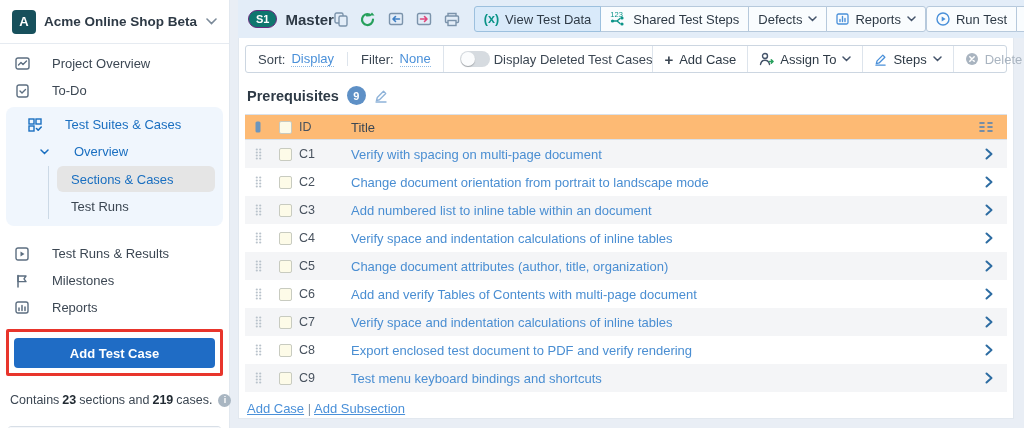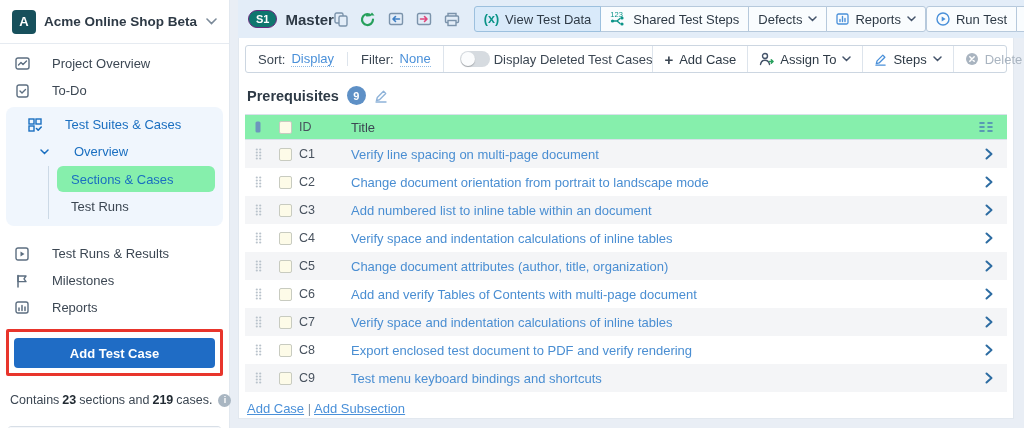--- a/index.html
+++ b/index.html
@@ -34,21 +34,21 @@
   }
   .nav-item .ic { width:16px; display:flex; justify-content:center; flex:0 0 auto; }
   .suites-group {
     background:#f0f6fd; border-radius:8px; margin:3px 6px; padding:4px 0 6px 0;
   }
   .suites-group .nav-item { padding-left:21px; }
   .blue-text { color:#1a6fc0; }
   .sub-item { padding-left:30px !important; }
   .nested { margin-left:42px; border-left:1px solid #ccd9e6; padding-left:0; }
   .nested .nav-item { padding-left:14px; height:26px; margin:1px 8px 1px 8px; border-radius:6px; }
-  .nested .nav-item.selected { background:#86efac; color:#1a6fc0; }
+  .nested .nav-item.selected { background:#e5e5e5; color:#1a6fc0; }
   .group2 { margin-top:14px; }
   .group2 .nav-item { height:27px; }
 
   .btn-wrap { position:relative; margin:17px 14px 0 14px; }
   .add-test-case-btn {
     width:100%; height:30px; background:#1f6cc5; color:#fff;
     border:none; border-radius:4px; font-size:13px; font-weight:bold;
     font-family:"Liberation Sans", sans-serif; cursor:pointer;
   }
   .annotation-box {
@@ -122,21 +122,21 @@
   .section-head { display:flex; align-items:center; gap:8px; margin:13px 2px 9px 2px; }
   .section-title { font-size:14.5px; font-weight:bold; color:#2e3a46; }
   .count-badge {
     min-width:19px; height:19px; border-radius:10px; background:#5e90c6;
     color:#fff; font-size:11px; font-weight:bold;
     display:flex; align-items:center; justify-content:center; padding:0 5px;
   }
 
   .case-table { width:100%; }
   .t-head {
-    height:26px; background:#86efac; border-top:1px solid #d9e1ea; border-bottom:1px solid #d9e1ea;
+    height:26px; background:#fdba74; border-top:1px solid #d9e1ea; border-bottom:1px solid #d9e1ea;
     display:flex; align-items:center; font-size:12.5px; color:#3c4753;
   }
   .t-row { height:28px; display:flex; align-items:center; background:#fff; cursor:pointer; }
   .t-row.shaded { background:#f4f5f7; }
   .c-drag { width:26px; display:flex; justify-content:center; }
   .c-check { width:28px; display:flex; justify-content:center; }
   .checkbox {
     width:13px; height:13px; background:#fdfbe8; border:1px solid #c8cbc0;
     border-radius:2px; cursor:pointer;
   }
@@ -467,21 +467,21 @@
                   <circle cx="5.2" cy="7.5" r="1.1"></circle>
                   <circle cx="1.8" cy="10.5" r="1.1"></circle>
                   <circle cx="5.2" cy="10.5" r="1.1"></circle>
                 </g>
               </svg>
     </span>
     <span class="c-check">
               <span class="checkbox"></span>
             </span>
     <span class="c-id">C1</span>
-    <span class="c-title">Verify line spacing on multi-page document</span>
+    <span class="c-title">Verify with spacing on multi-page document</span>
     <span class="c-act">
       <svg width="8" height="12" viewBox="0 0 8 12">
                 <path d="M1.5 1.5L6.5 6l-5 4.5" fill="none" stroke="#2d6ca2" stroke-width="2" stroke-linecap="round" stroke-linejoin="round"></path>
               </svg>
     </span>
   </div>
           <div class="t-row">
     <span class="c-drag">
       <svg width="7" height="12" viewBox="0 0 7 12">
                 <g fill="#b9c2cb">

